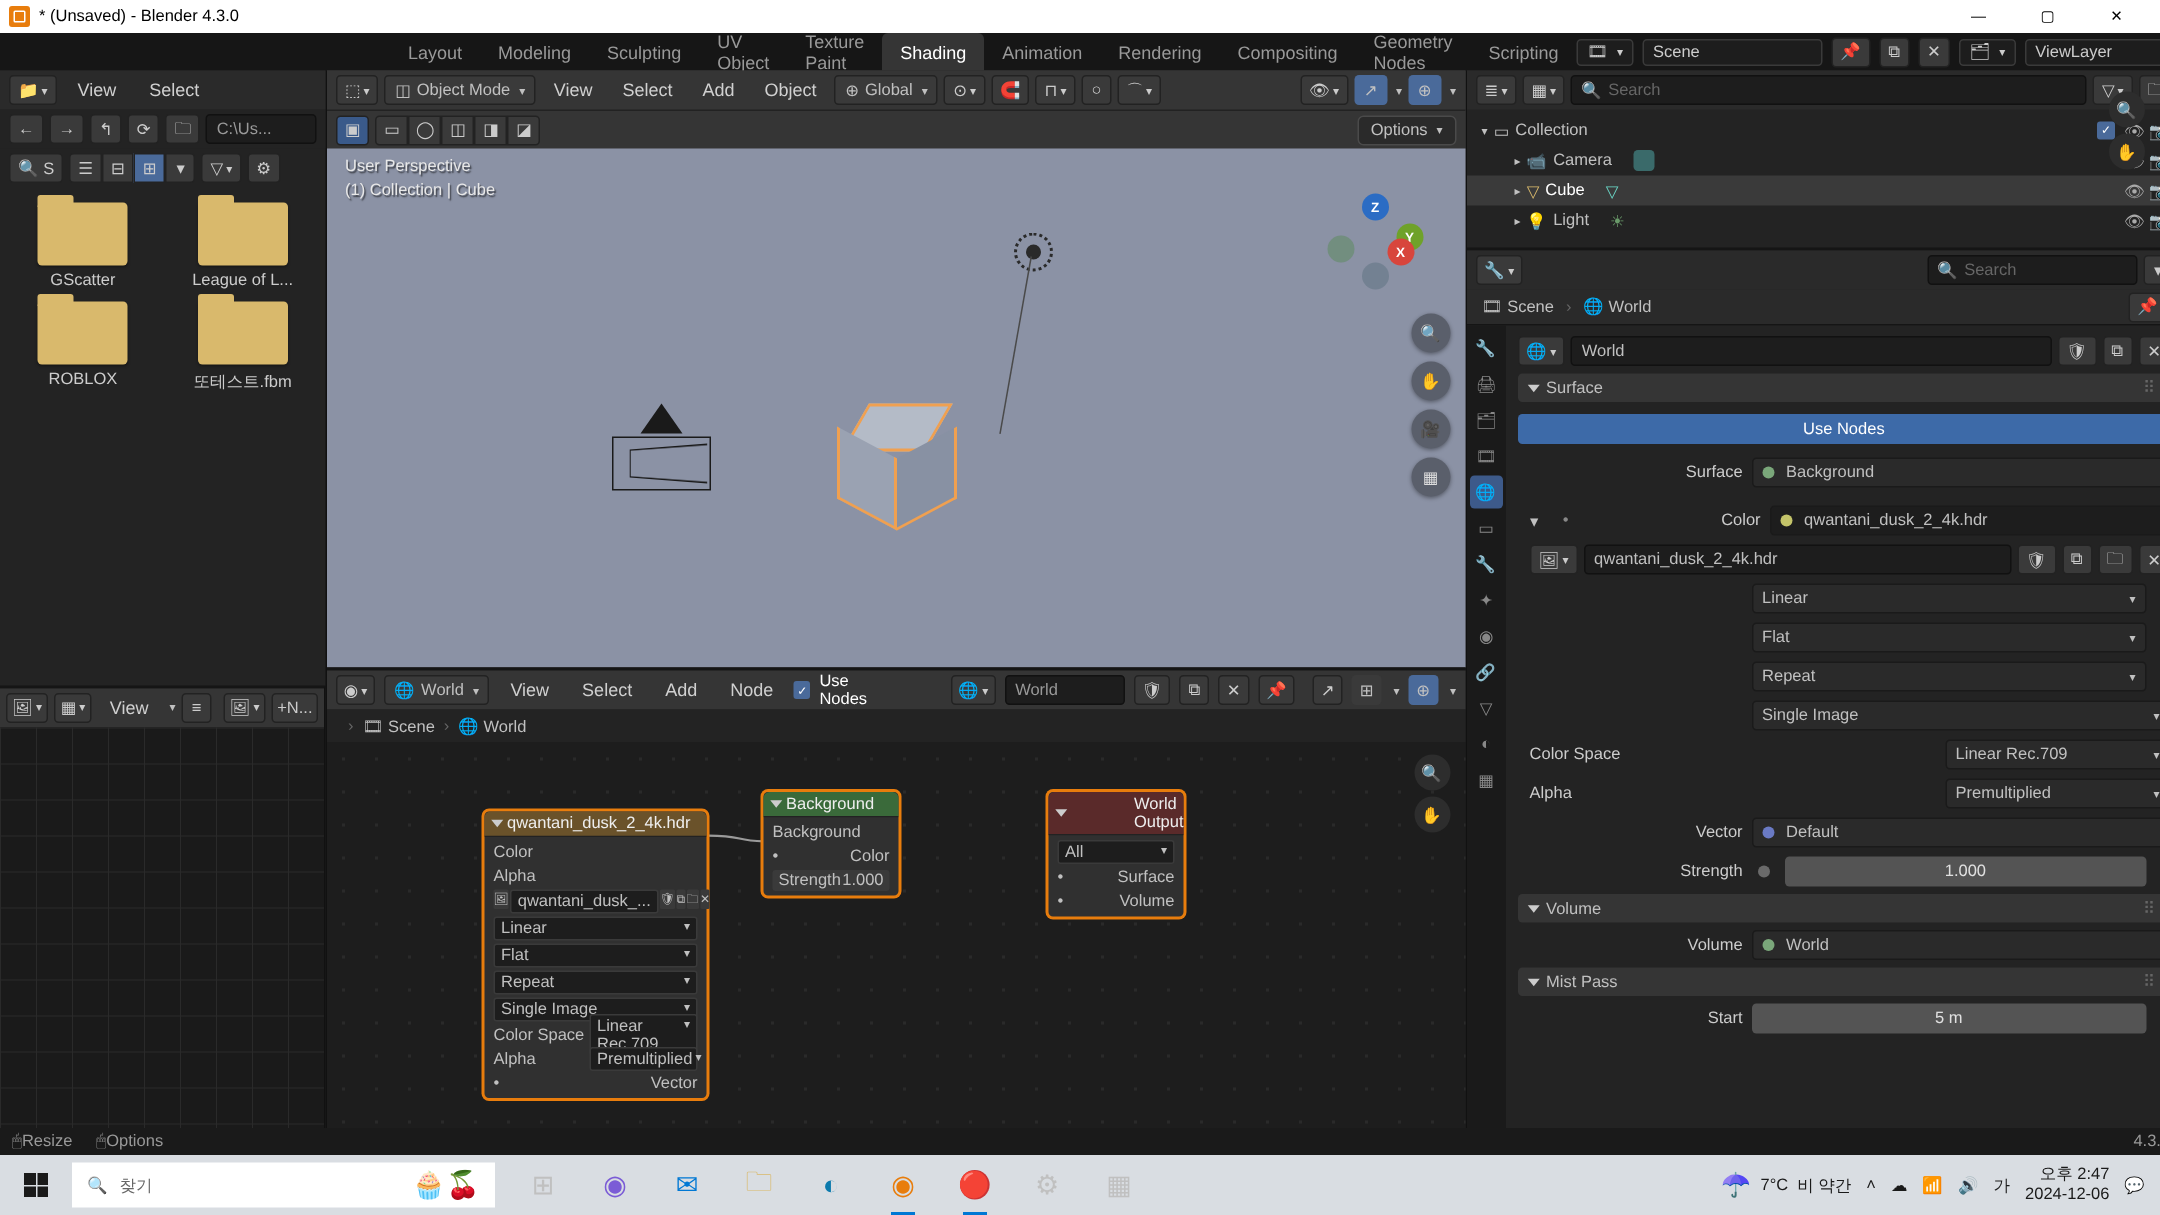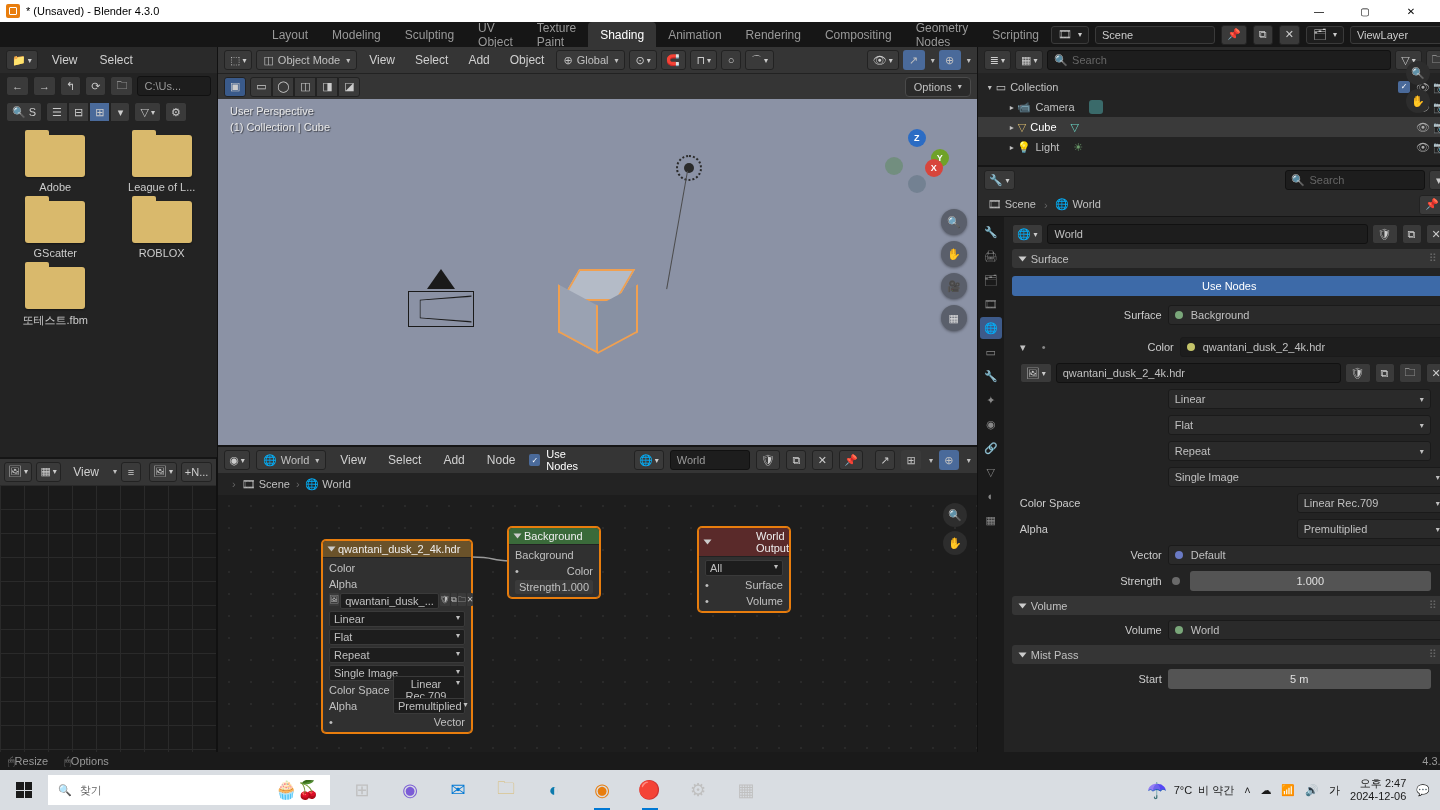--- a/index.html
+++ b/index.html
@@ -87,21 +87,21 @@
 .node-body{padding:3px 6px;display:flex;flex-direction:column;gap:2px;}
 .node-out{text-align:right;}
 .node-row{display:flex;justify-content:space-between;align-items:center;height:14px;}
 .mini-field{background:#3a3a3a;border-radius:2px;padding:1px 4px;display:flex;justify-content:space-between;}
 .n1{left:104px;top:45px;width:150px;}
 .n1 .node-hdr{background:#6a522a;}
 .n2{left:290px;top:32px;width:92px;}
 .n2 .node-hdr{background:#3a6a3a;}
 .n3{left:480px;top:32px;width:92px;}
 .n3 .node-hdr{background:#5a2a2a;gap:46px;}
-.mini-sel{background:#1d1d1d;border:1px solid #3a3a3a;border-radius:2px;padding:1px 4px;display:flex;justify-content:space-between;font-size:9px;text-align:center;}
+.mini-sel{background:#1d1d1d;border:1px solid #3a3a3a;border-radius:2px;padding:1px 4px;display:flex;justify-content:space-between;font-size:9px;}
 .mini-browse{display:flex;gap:1px;}
 .mini-browse .mb{width:11px;height:13px;background:#3a3a3a;border-radius:1px;display:flex;align-items:center;justify-content:center;font-size:8px;}
 .ne-tools{position:absolute;right:10px;top:8px;display:flex;flex-direction:column;gap:4px;}
 .ne-tools .tb{width:24px;height:24px;background:#2d2d2d;border-radius:12px;display:flex;align-items:center;justify-content:center;}
 
 .rightcol { grid-column:3; grid-row:1/4; display:flex; flex-direction:column; background:#232323; border-left:1px solid #111;}
 .outliner { height:120px; background:#232323; border-bottom:2px solid #151515; display:flex; flex-direction:column;}
 .ol-hdr{height:26px;background:#2a2a2a;display:flex;align-items:center;gap:4px;padding:0 6px;}
 .ol-search{flex:1;background:#1d1d1d;border:1px solid #111;border-radius:3px;height:20px;padding:0 6px;display:flex;align-items:center;gap:4px;color:#666;}
 .ol-tree{padding:4px 0;}
@@ -233,29 +233,25 @@
         <span class="btn">⊟</span>
         <span class="btn active">⊞</span>
         <span class="btn">▾</span>
       </div>
       <span class="btn filter-btn">▽<span class="chev">▾</span></span>
       <span class="btn">⚙</span>
     </div>
     <div class="fb-grid">
       <div class="fb-item">
           <div class="folder"></div>
-          <span class="fb-label">Adobe</span>
+          <span class="fb-label">GScatter</span>
         </div>
       <div class="fb-item">
           <div class="folder"></div>
           <span class="fb-label">League of L...</span>
-        </div>
-      <div class="fb-item">
-          <div class="folder"></div>
-          <span class="fb-label">GScatter</span>
         </div>
       <div class="fb-item">
           <div class="folder"></div>
           <span class="fb-label">ROBLOX</span>
         </div>
       <div class="fb-item">
           <div class="folder"></div>
           <span class="fb-label">또테스트.fbm</span>
         </div>
     </div>

